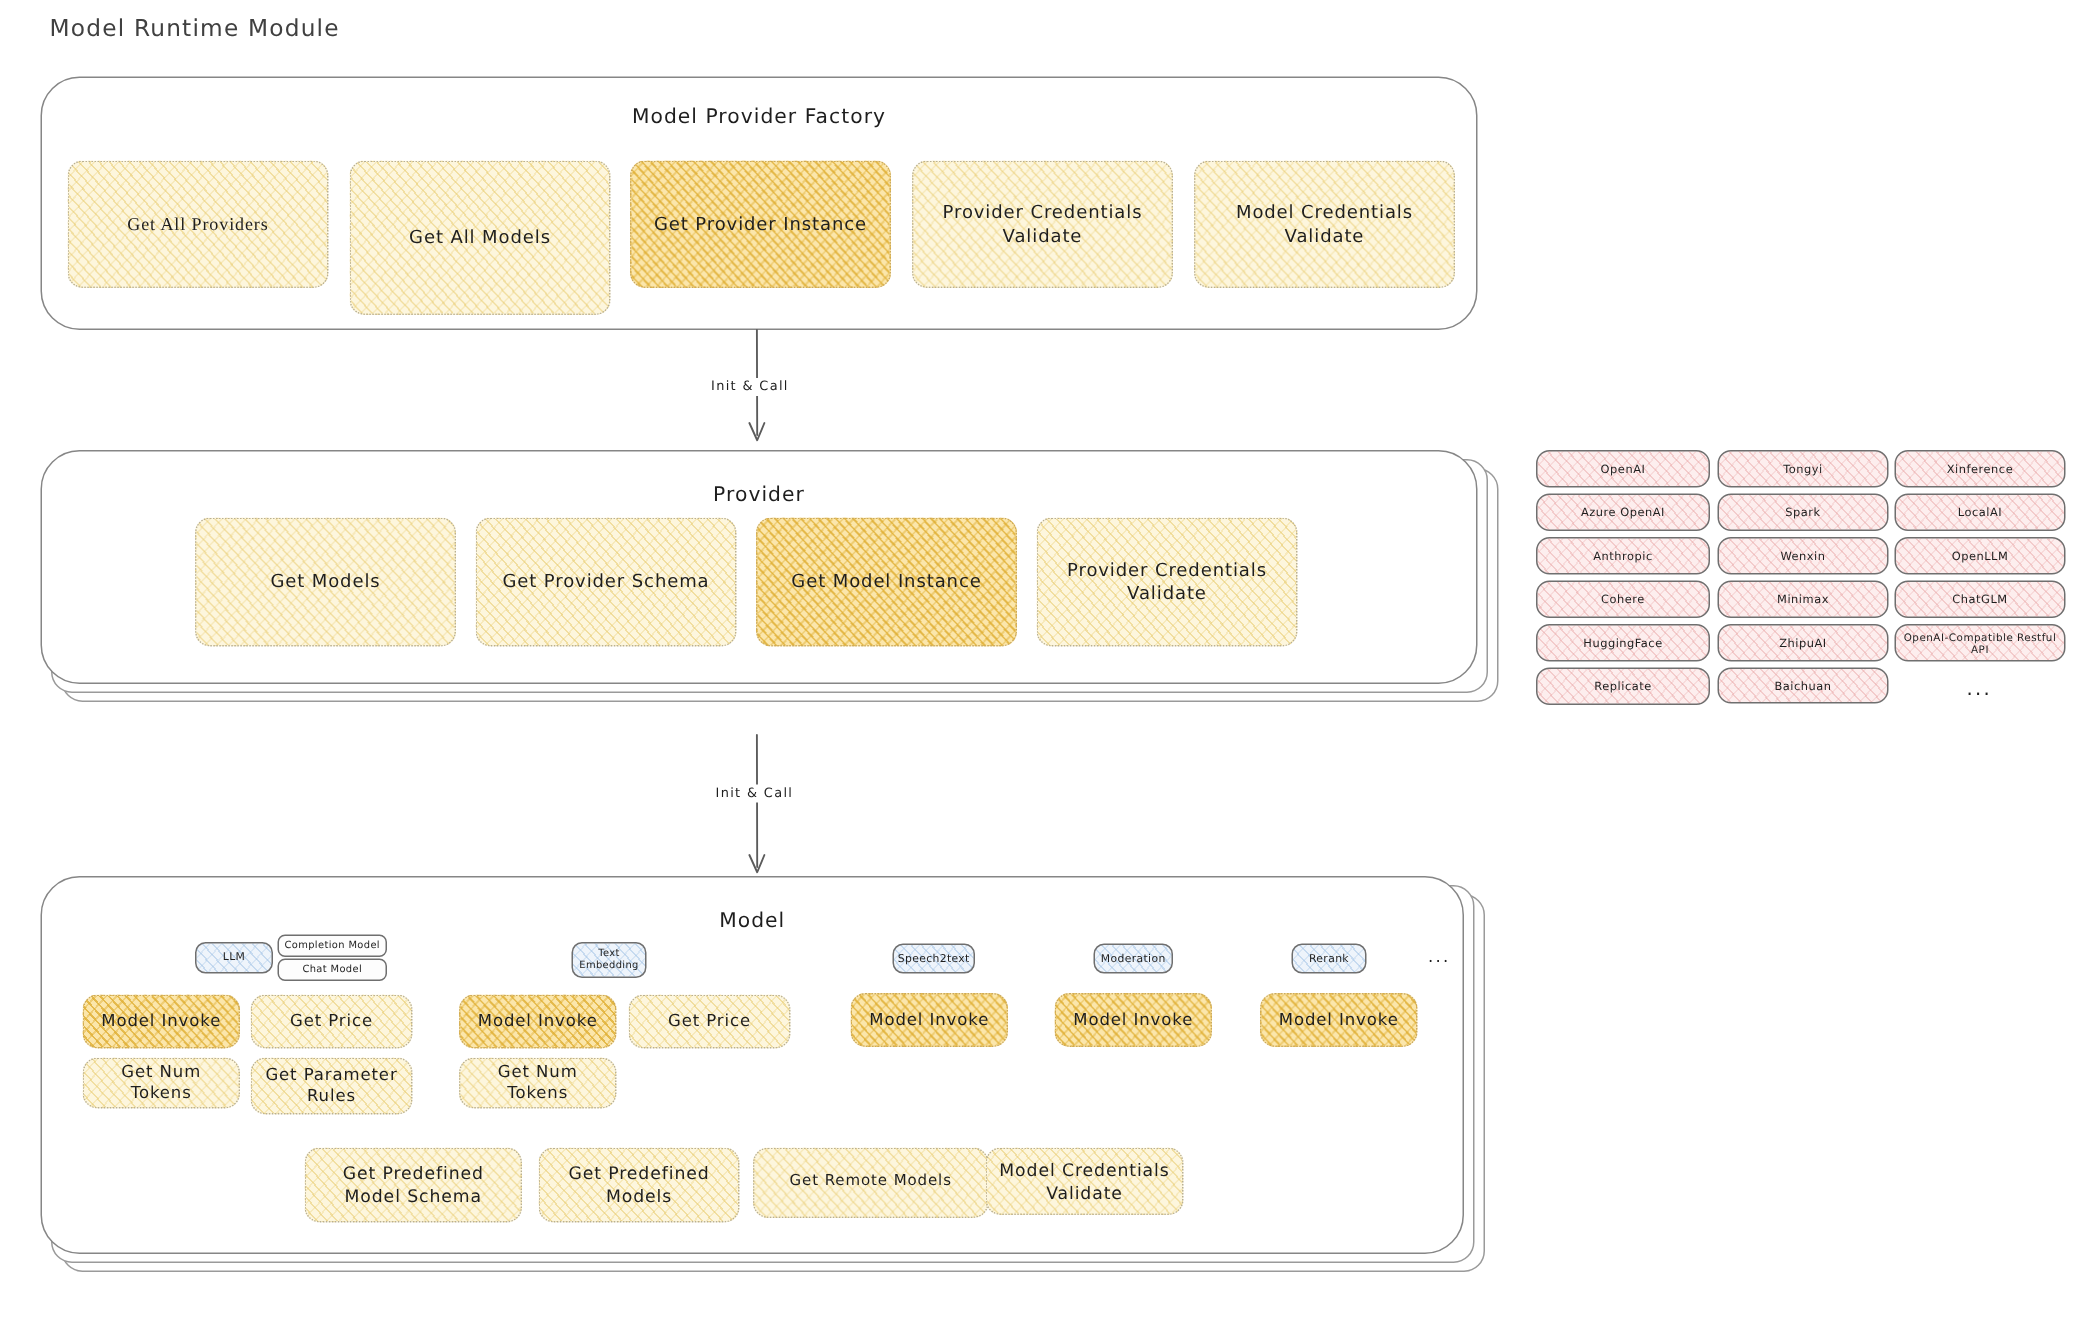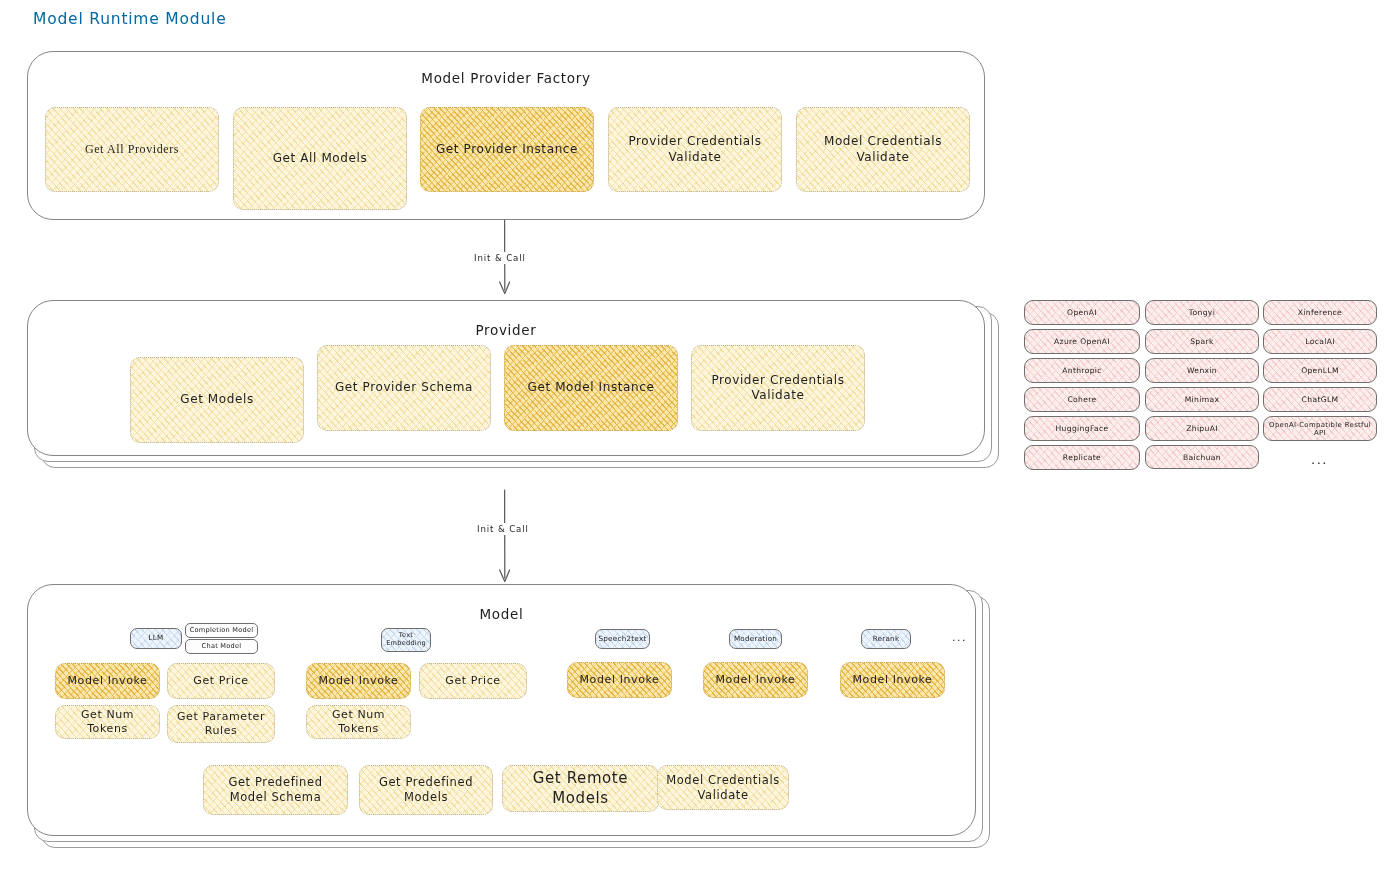--- a/index.html
+++ b/index.html
@@ -22,21 +22,21 @@
     color: #1e1e1e;
     letter-spacing: 0.6px;
     font-weight: 400;
   }
 
   
   #diagram-title {
     position: absolute;
     left: 33px; top: 10px;
     font-size: 15.5px;
-    color: #0369a1;
+    color: #404040;
     letter-spacing: 0.8px;
   }
 
   
   .panel {
     position: absolute;
     background: #ffffff;
     border: 1.15px solid #868686;
     border-radius: 26px;
   }
@@ -158,21 +158,21 @@
     <path d="M9.6 0 L9.8 70" stroke="#5b5b5b" stroke-width="1.25" fill="none" stroke-linecap="round"></path>
     <path d="M4.6 62 L9.8 73.5 L14.6 62" stroke="#5b5b5b" stroke-width="1.25" fill="none" stroke-linecap="round" stroke-linejoin="round"></path>
   </svg>
   <div class="arrow-label hand" style="left:470px; top:252px;">Init &amp; Call</div>
 
   <div class="panel-stack" style="left:41px; top:312px; width:958px; height:156px;"></div>
   <div class="panel-stack" style="left:34px; top:306px; width:958px; height:156px;"></div>
   <div class="panel" style="left:27px; top:300px; width:958px; height:156px;">
     <div class="panel-title hand" style="top:21px;">Provider</div>
   </div>
-  <div class="mbox light hand" style="left:130px; top:345px; width:174px; height:86px; font-size:12px;margin-top:12px;">Get Models</div>
+  <div class="mbox light hand" style="left:130px; top:345px; width:174px; height:86px; font-size:12px;">Get Models</div>
   <div class="mbox light hand" style="left:317px; top:345px; width:174px; height:86px; font-size:12px;">Get Provider Schema</div>
   <div class="mbox strong hand" style="left:504px; top:345px; width:174px; height:86px; font-size:12px;">Get Model Instance</div>
   <div class="mbox light hand" style="left:691px; top:345px; width:174px; height:86px; font-size:12px;">Provider Credentials Validate</div>
 
   <div class="pchip hand" style="left:1024px; top:300px; width:116px; height:25px;">OpenAI</div>
   <div class="pchip hand" style="left:1024px; top:329px; width:116px; height:25px;">Azure OpenAI</div>
   <div class="pchip hand" style="left:1024px; top:358px; width:116px; height:25px;">Anthropic</div>
   <div class="pchip hand" style="left:1024px; top:387px; width:116px; height:25px;">Cohere</div>
   <div class="pchip hand" style="left:1024px; top:416px; width:116px; height:25px;">HuggingFace</div>
   <div class="pchip hand" style="left:1024px; top:445px; width:116px; height:25px;">Replicate</div>
@@ -222,16 +222,16 @@
   <div class="tchip hand" style="left:729px; top:629px; width:53px; height:20px;">Moderation</div>
   <div class="mbox strong hand" style="left:703px; top:662px; width:105px; height:36px; font-size:11px;">Model Invoke</div>
 
   <div class="tchip hand" style="left:861px; top:629px; width:50px; height:20px;">Rerank</div>
   <div class="mbox strong hand" style="left:840px; top:662px; width:105px; height:36px; font-size:11px;">Model Invoke</div>
 
   <div class="ellipsis hand" style="left:952px; top:631px; font-size:11px;">...</div>
 
   <div class="mbox light hand" style="left:359px; top:765px; width:134px; height:50px; font-size:11.5px;">Get Predefined Models</div>
   <div class="mbox light hand" style="left:203px; top:765px; width:145px; height:50px; font-size:11.5px;">Get Predefined Model Schema</div>
-  <div class="mbox light hand" style="left:502px; top:765px; width:157px; height:47px; font-size:15px;">Get Remote Models</div>
+  <div class="mbox light hand" style="left:502px; top:765px; width:157px; height:47px; font-size:10px;">Get Remote Models</div>
   <div class="mbox light hand" style="left:657px; top:765px; width:132px; height:45px; font-size:11.5px;">Model Credentials Validate</div>
 
 </div>
 
 </body></html>

